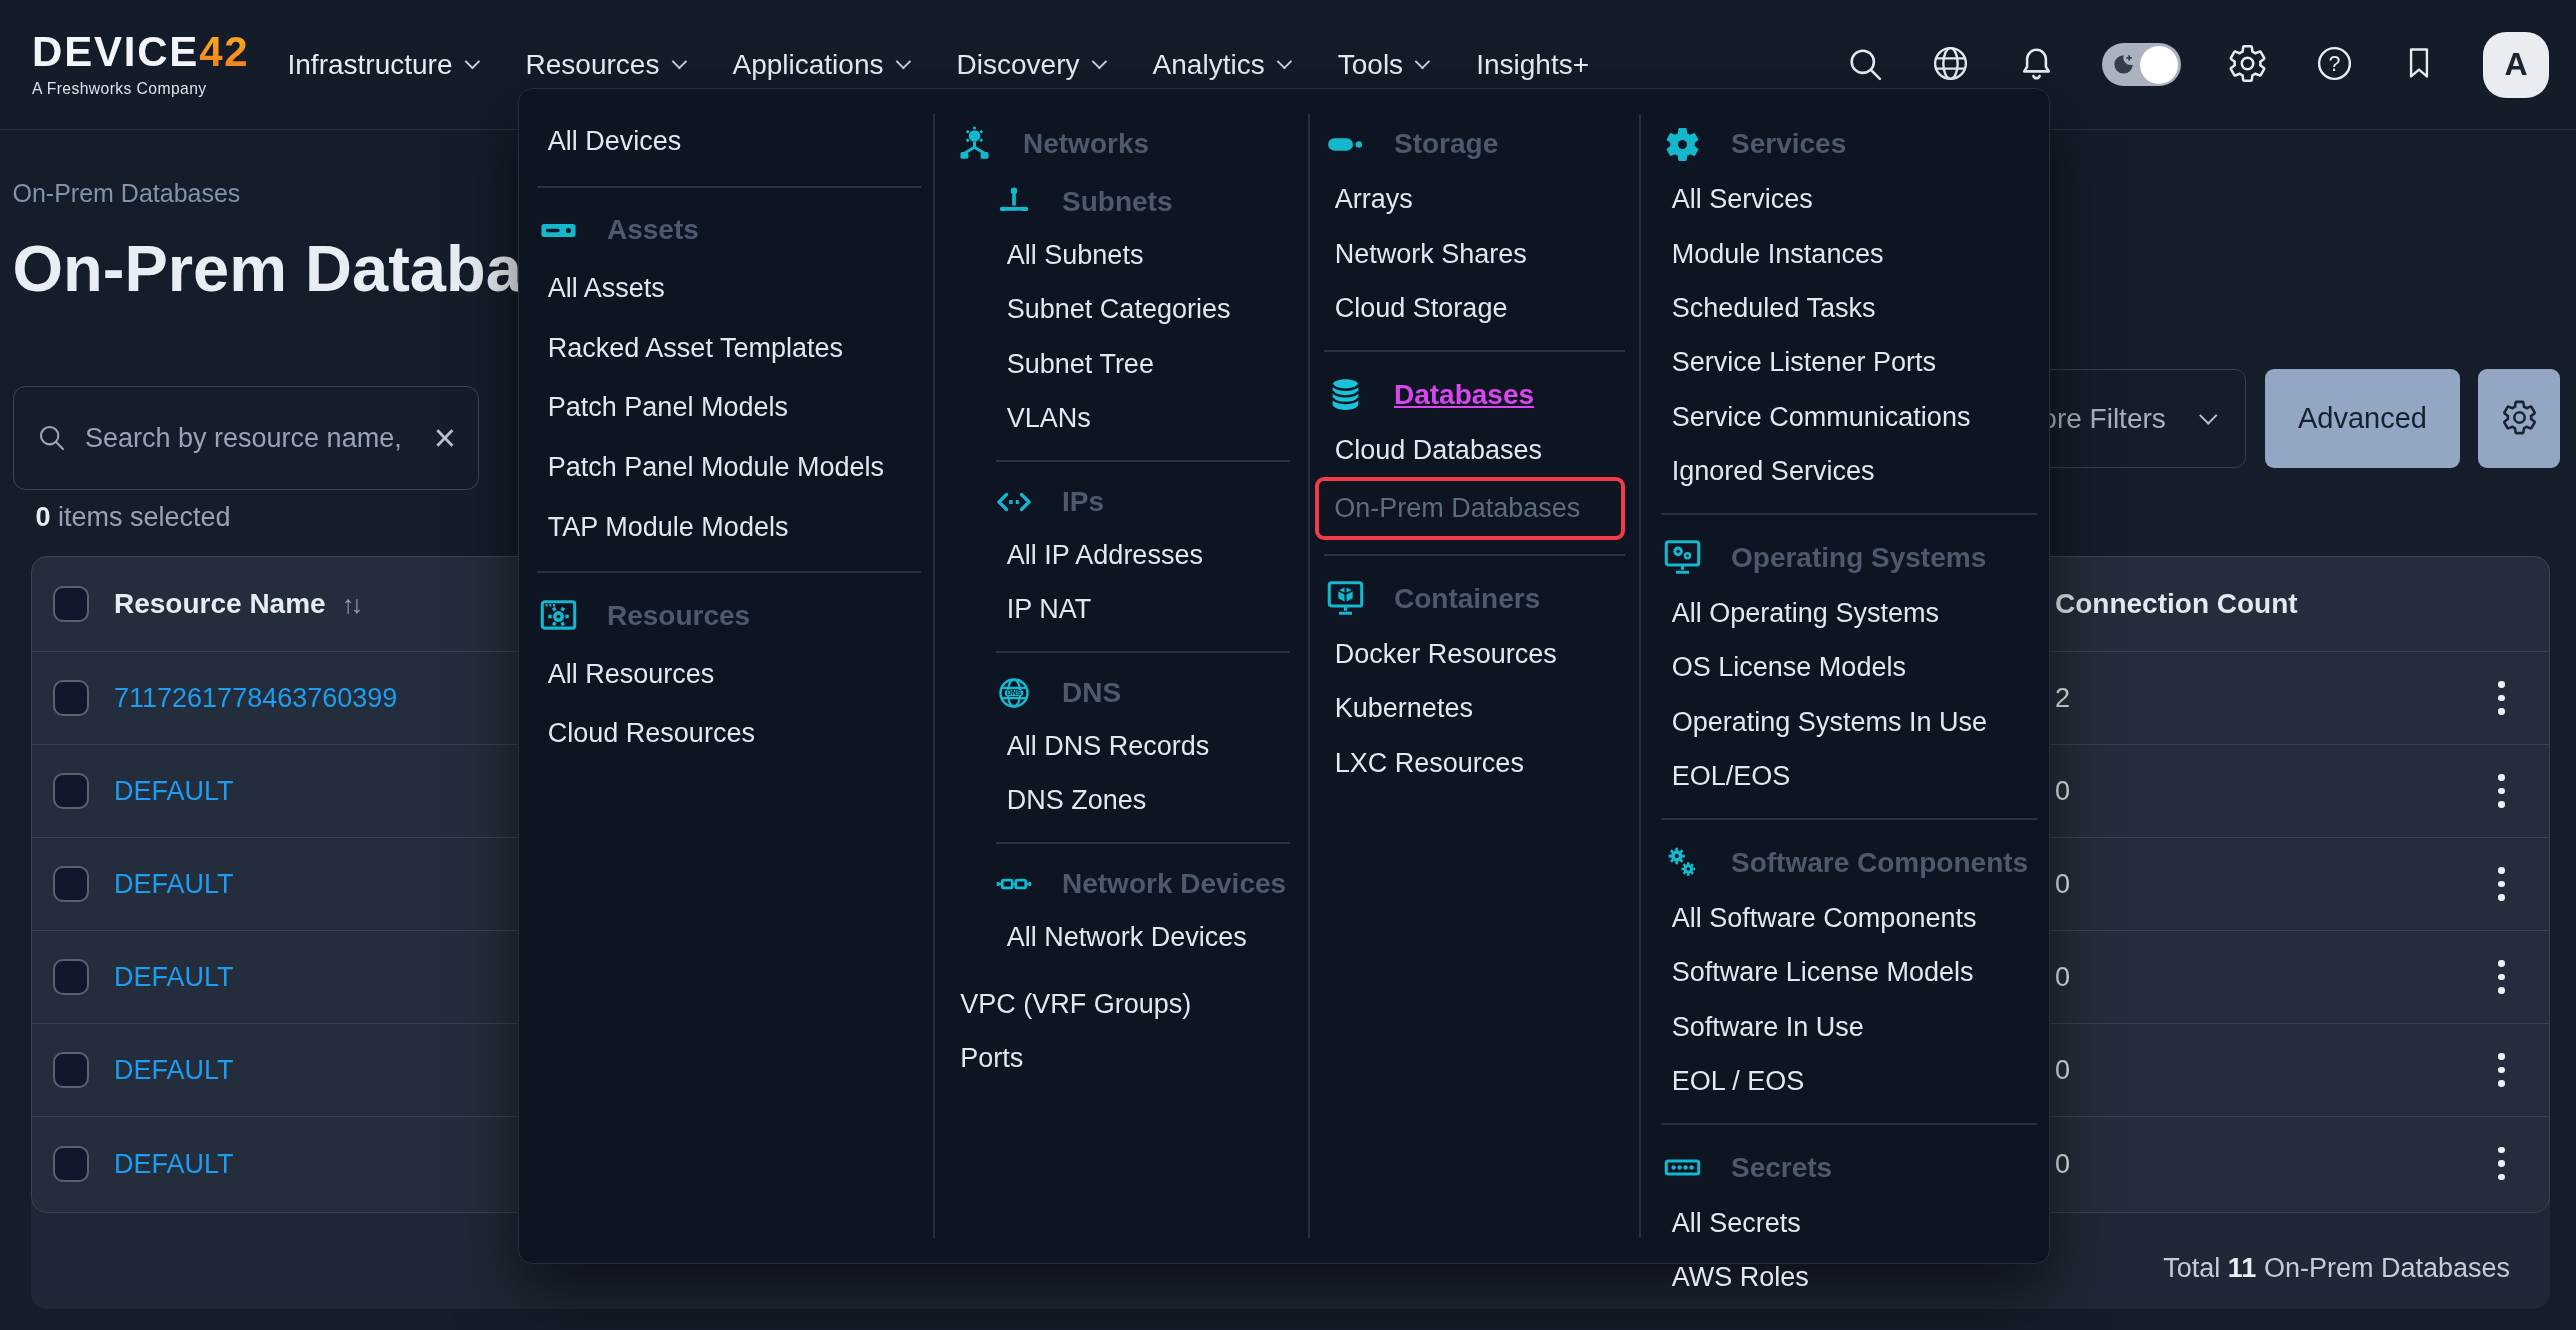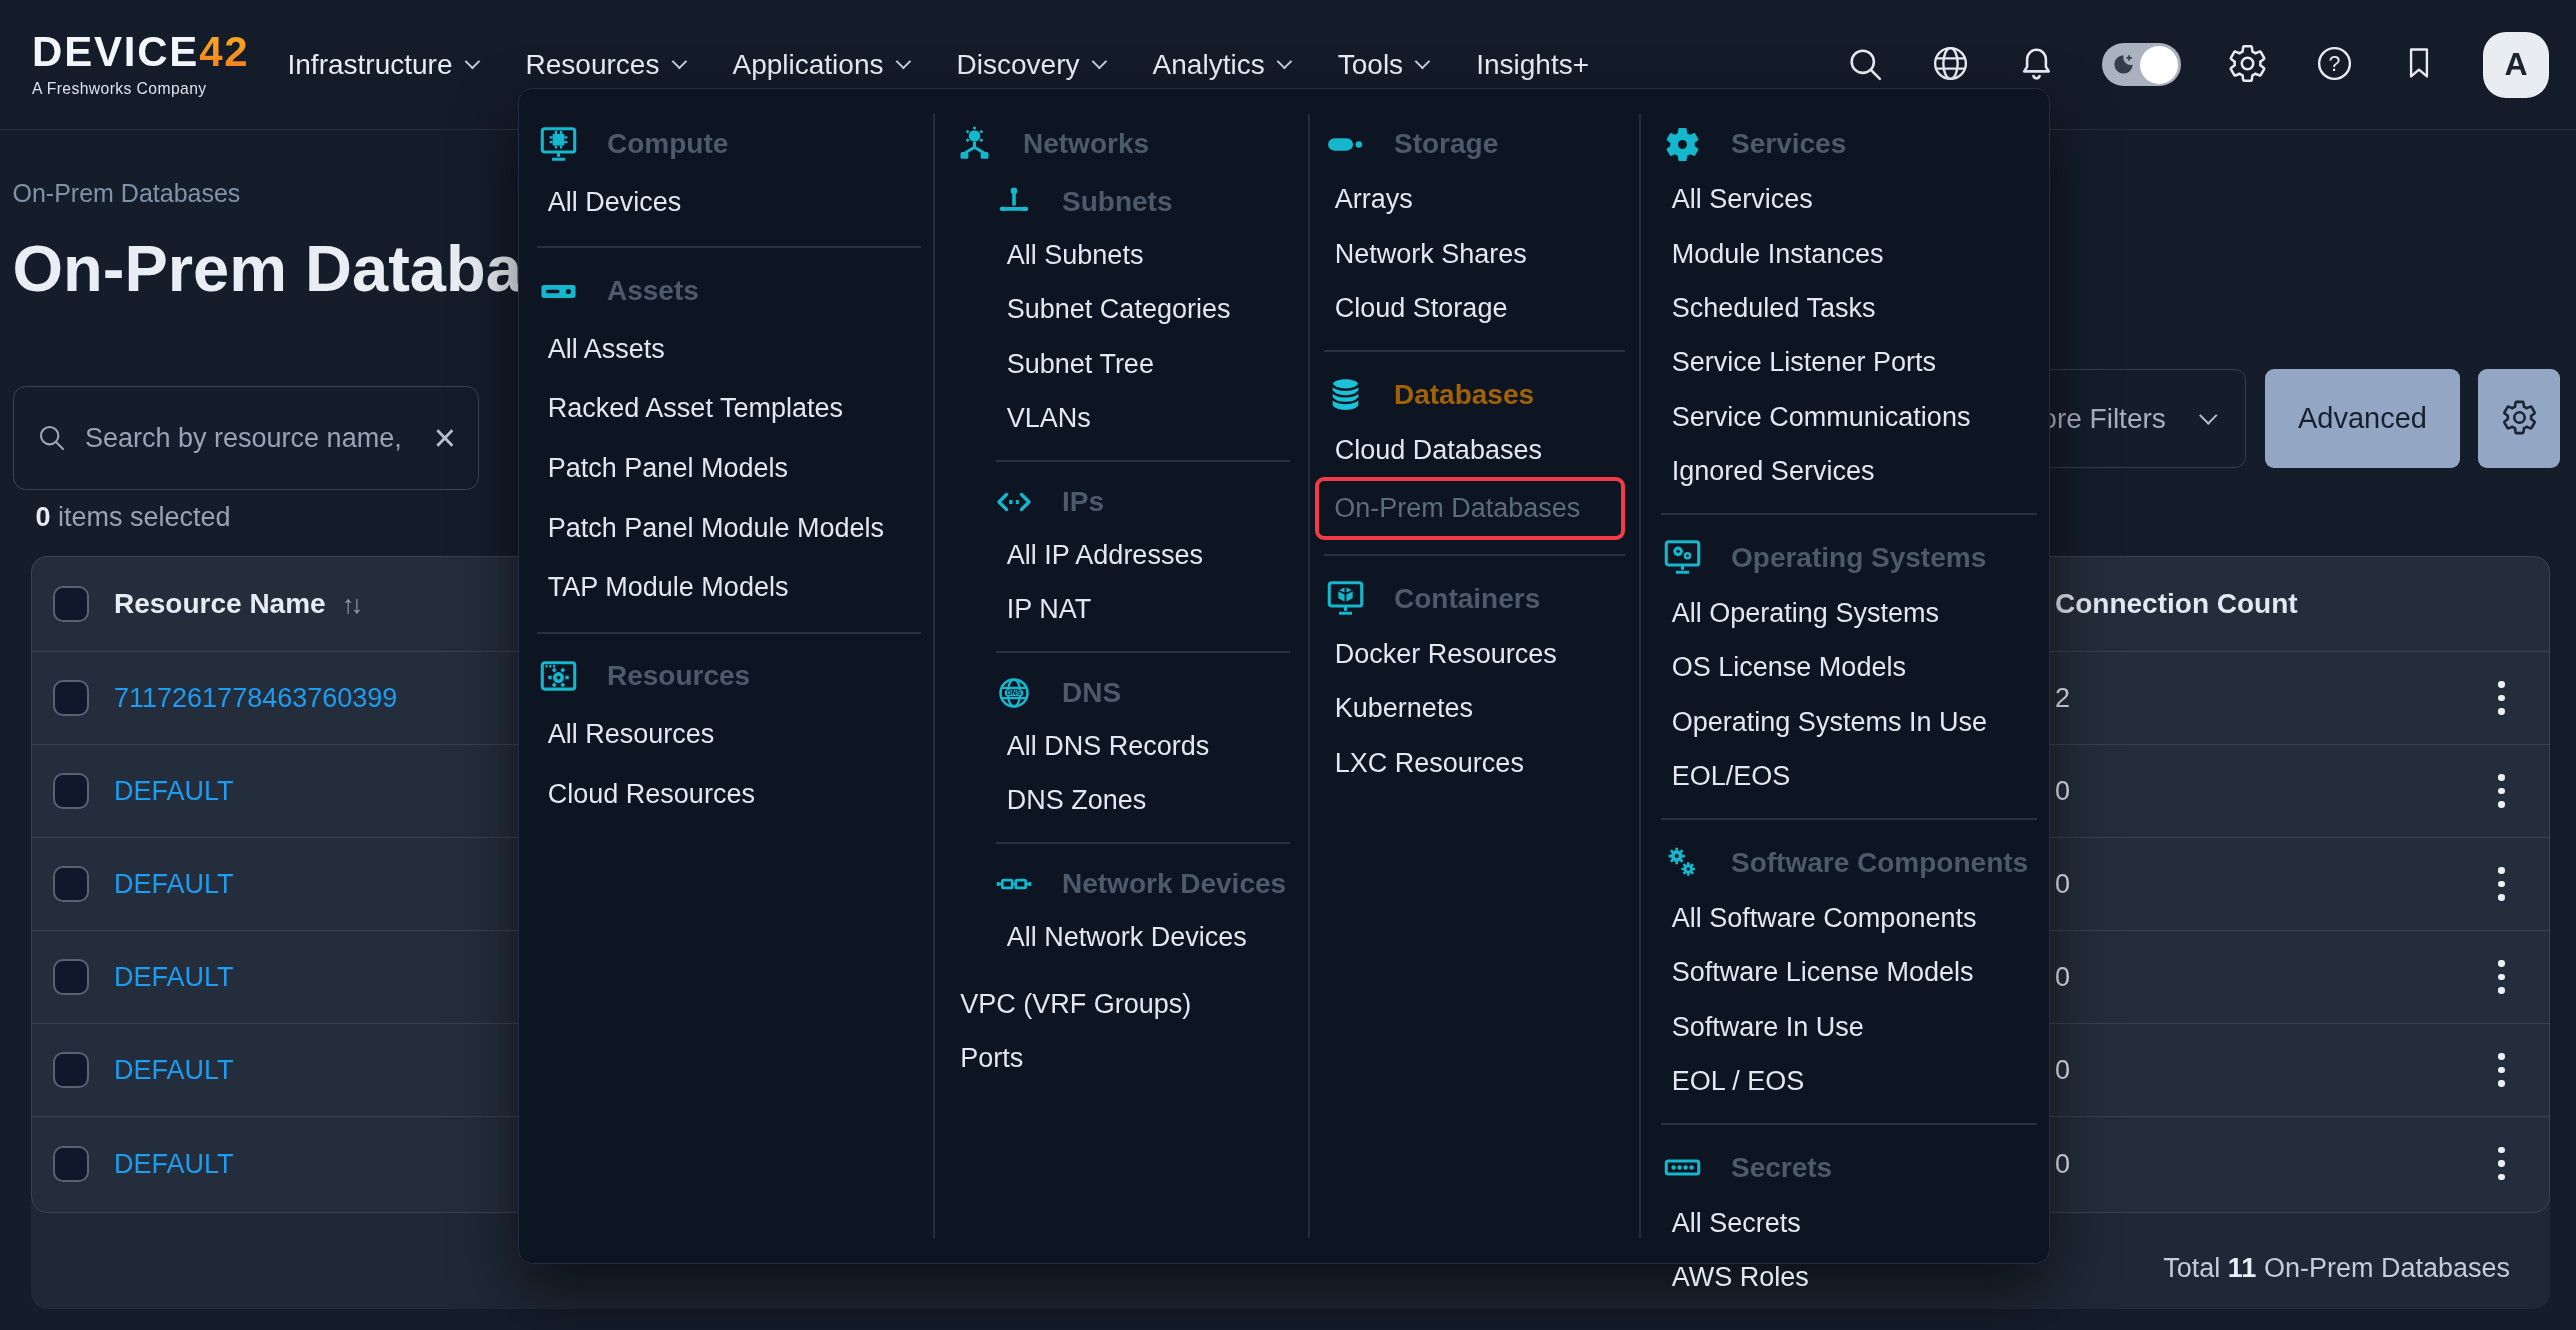--- a/index.html
+++ b/index.html
@@ -73,21 +73,21 @@
   .tfooter b { color:#E9EEF4; }
 
   
   .megamenu { position:absolute; left:518px; top:88px; width:1532px; height:1176px; background:#0D1522;
               border:0.9px solid #232E3F; border-radius:14.3px; z-index:10; box-shadow:0 30.5px 63px rgba(0,0,0,.55); }
   .vdiv { position:absolute; top:25px; bottom:25px; width:1.8px; background:#242E3D; }
   .mcol { position:absolute; top:23px; }
   .msec-head { display:flex; align-items:center; gap:27px; height:57px; margin-top:3.6px; }
   .msec-head.sub { margin-left:39px; height:52px; }
   .mtitle { font-size:28px; font-weight:bold; color:#4C5A6B; white-space:nowrap; }
-  .mtitle.active { color:#a16207; }
+  .mtitle.active { color:#d946ef;text-decoration:underline; }
   .micon { width:43px; display:flex; justify-content:center; }
   .micon svg { display:block; }
   .megamenu ul { list-style:none; }
   .megamenu li { font-size:27px; color:#E2E8EF; padding:11.7px 0 11.7px 10.8px; cursor:pointer; white-space:nowrap; }
   ul.roomy li { padding:14.3px 0 14.3px 10.8px; }
   ul.subitems { margin-left:43px; }
   ul.extra { margin-left:0; }
   ul.extra li { padding-left:7.2px; }
   .mdiv { height:1.8px; background:#27313F; margin:14.3px 0; }
   .mdiv.sub { margin-left:43px; }
@@ -289,31 +289,20 @@
     </div>
   </section>
 </main>
 
 <div class="megamenu">
   <div class="vdiv" style="left:414px"></div>
   <div class="vdiv" style="left:789px"></div>
   <div class="vdiv" style="left:1120px"></div>
 
   <div class="mcol" style="left:18px;width:384px">
-    <div class="msec-head">
-      <span class="micon">
-          <svg width="41" height="41" viewBox="0 0 24 24">
-            <rect x="2.5" y="2.8" width="19" height="13.6" rx="1.4" fill="none" stroke="#15B7CD" stroke-width="1.8"></rect>
-            <rect x="8.6" y="5.8" width="6.8" height="6.8" fill="#15B7CD"></rect>
-            <path d="M10.5 4v1.8M13.5 4v1.8M10.5 12.6v1.8M13.5 12.6v1.8M6.8 7.8h1.8M6.8 10.6h1.8M15.4 7.8h1.8M15.4 10.6h1.8" stroke="#15B7CD" stroke-width="1.4"></path>
-            <path d="M12 16.4v2.8M8.2 20.6h7.6" stroke="#15B7CD" stroke-width="1.8"></path>
-          </svg>
-        </span>
-      <span class="mtitle">Compute</span>
-    </div>
     <ul class="roomy">
       <li>All Devices</li>
     </ul>
     <div class="mdiv"></div>
     <div class="msec-head">
       <span class="micon">
           <svg width="41" height="41" viewBox="0 0 24 24">
             <rect x="2" y="8.2" width="20" height="7.6" rx="1.6" fill="#15B7CD"></rect>
             <rect x="4.6" y="11" width="8" height="2" rx="1" fill="#0D1522"></rect>
             <circle cx="17.8" cy="12" r="1.5" fill="#0D1522"></circle>

